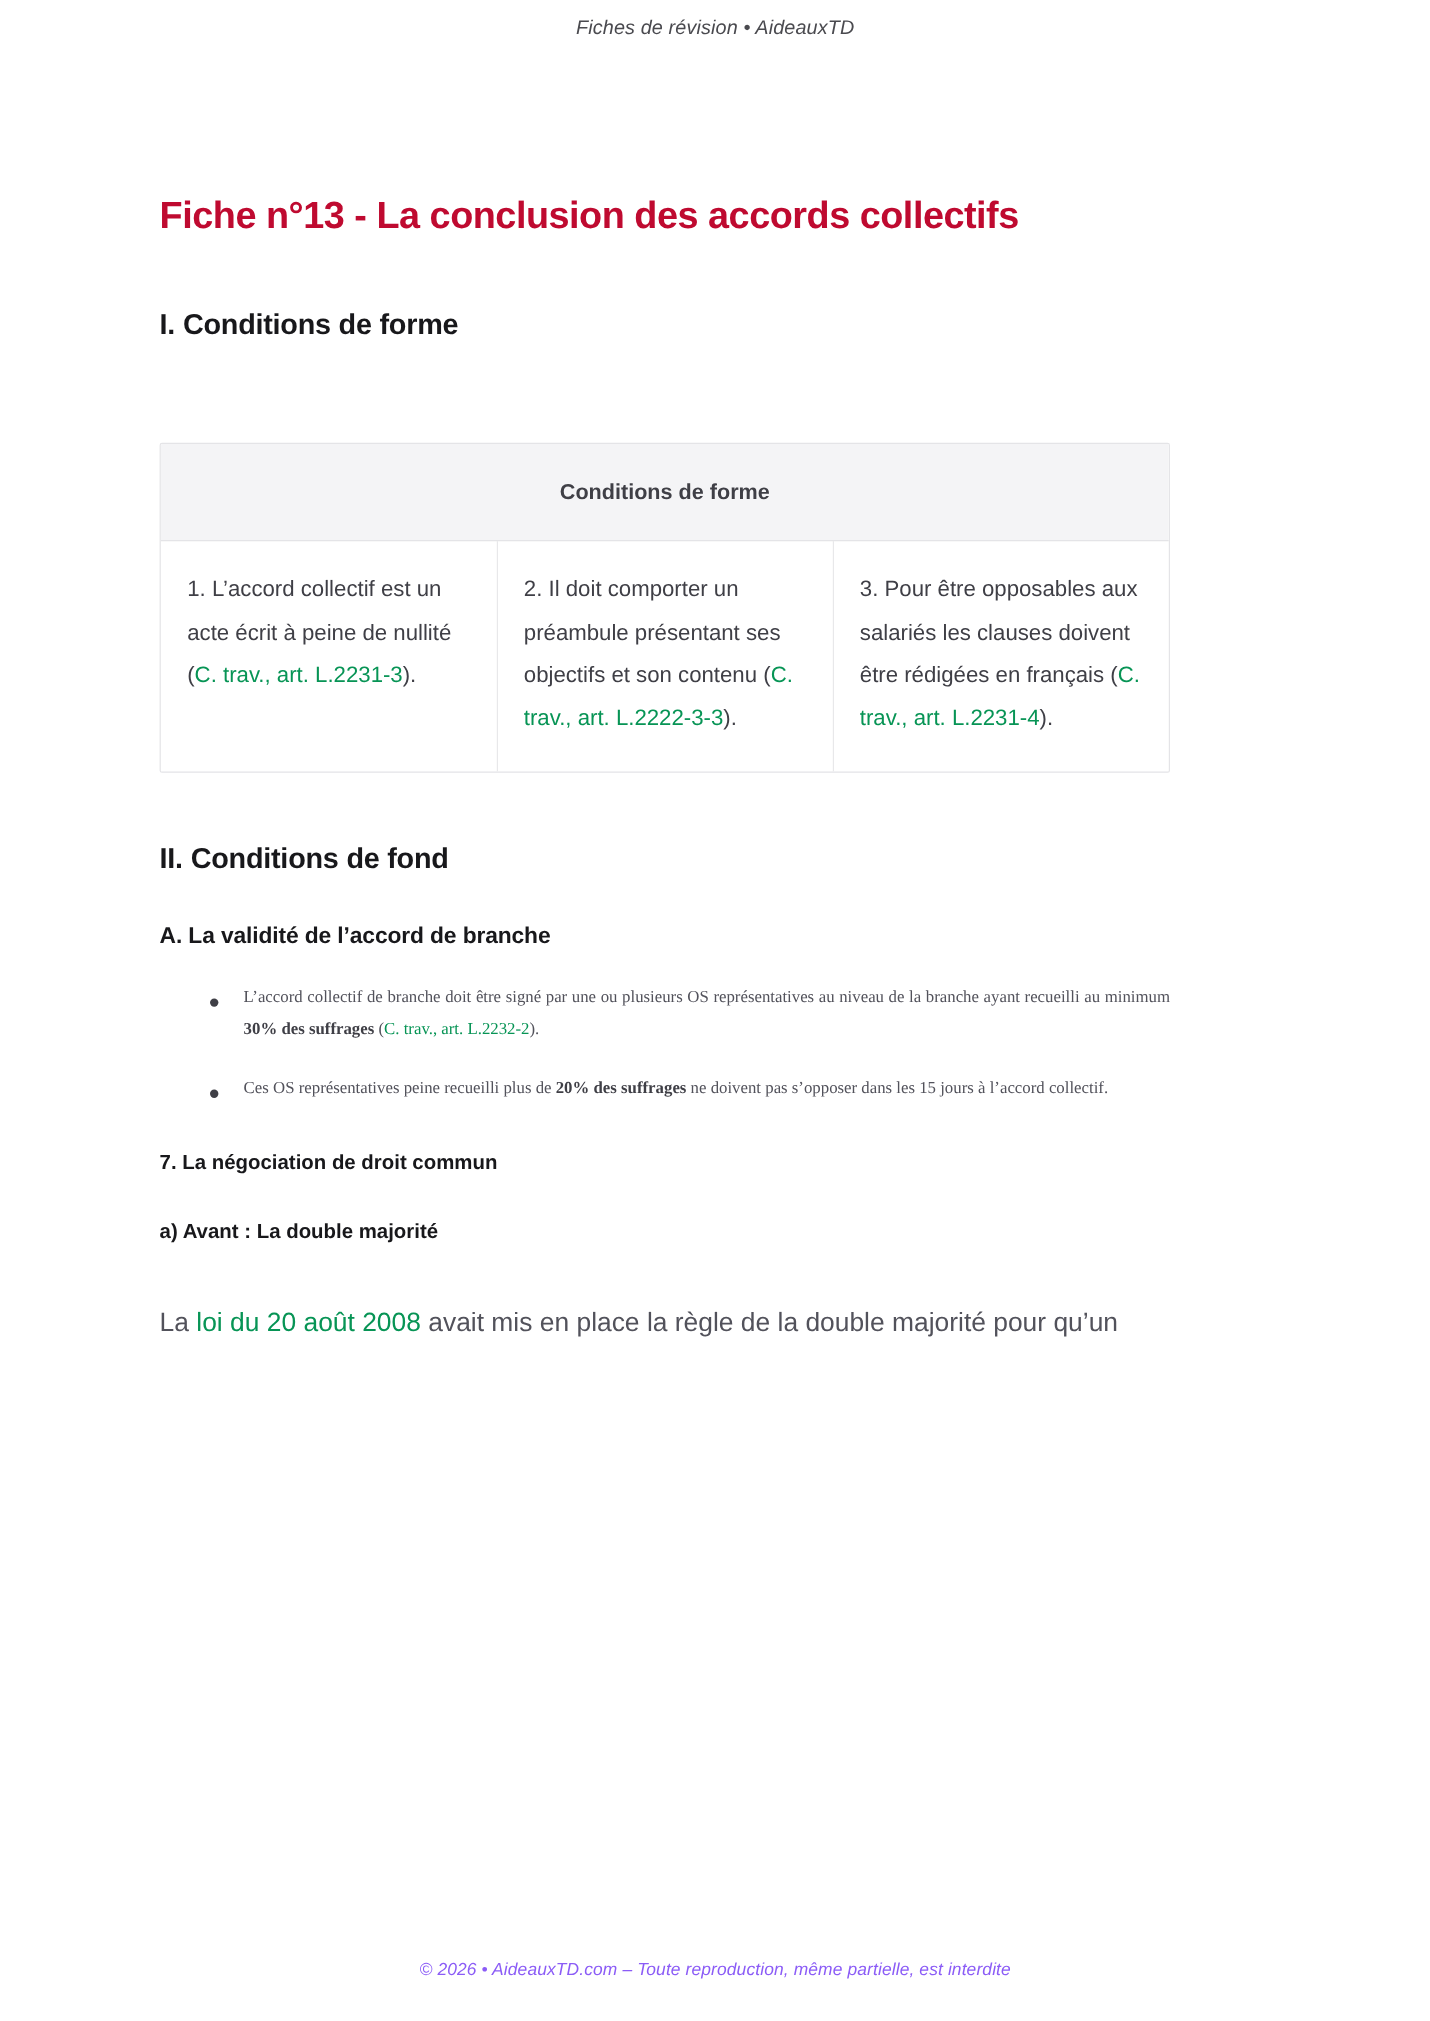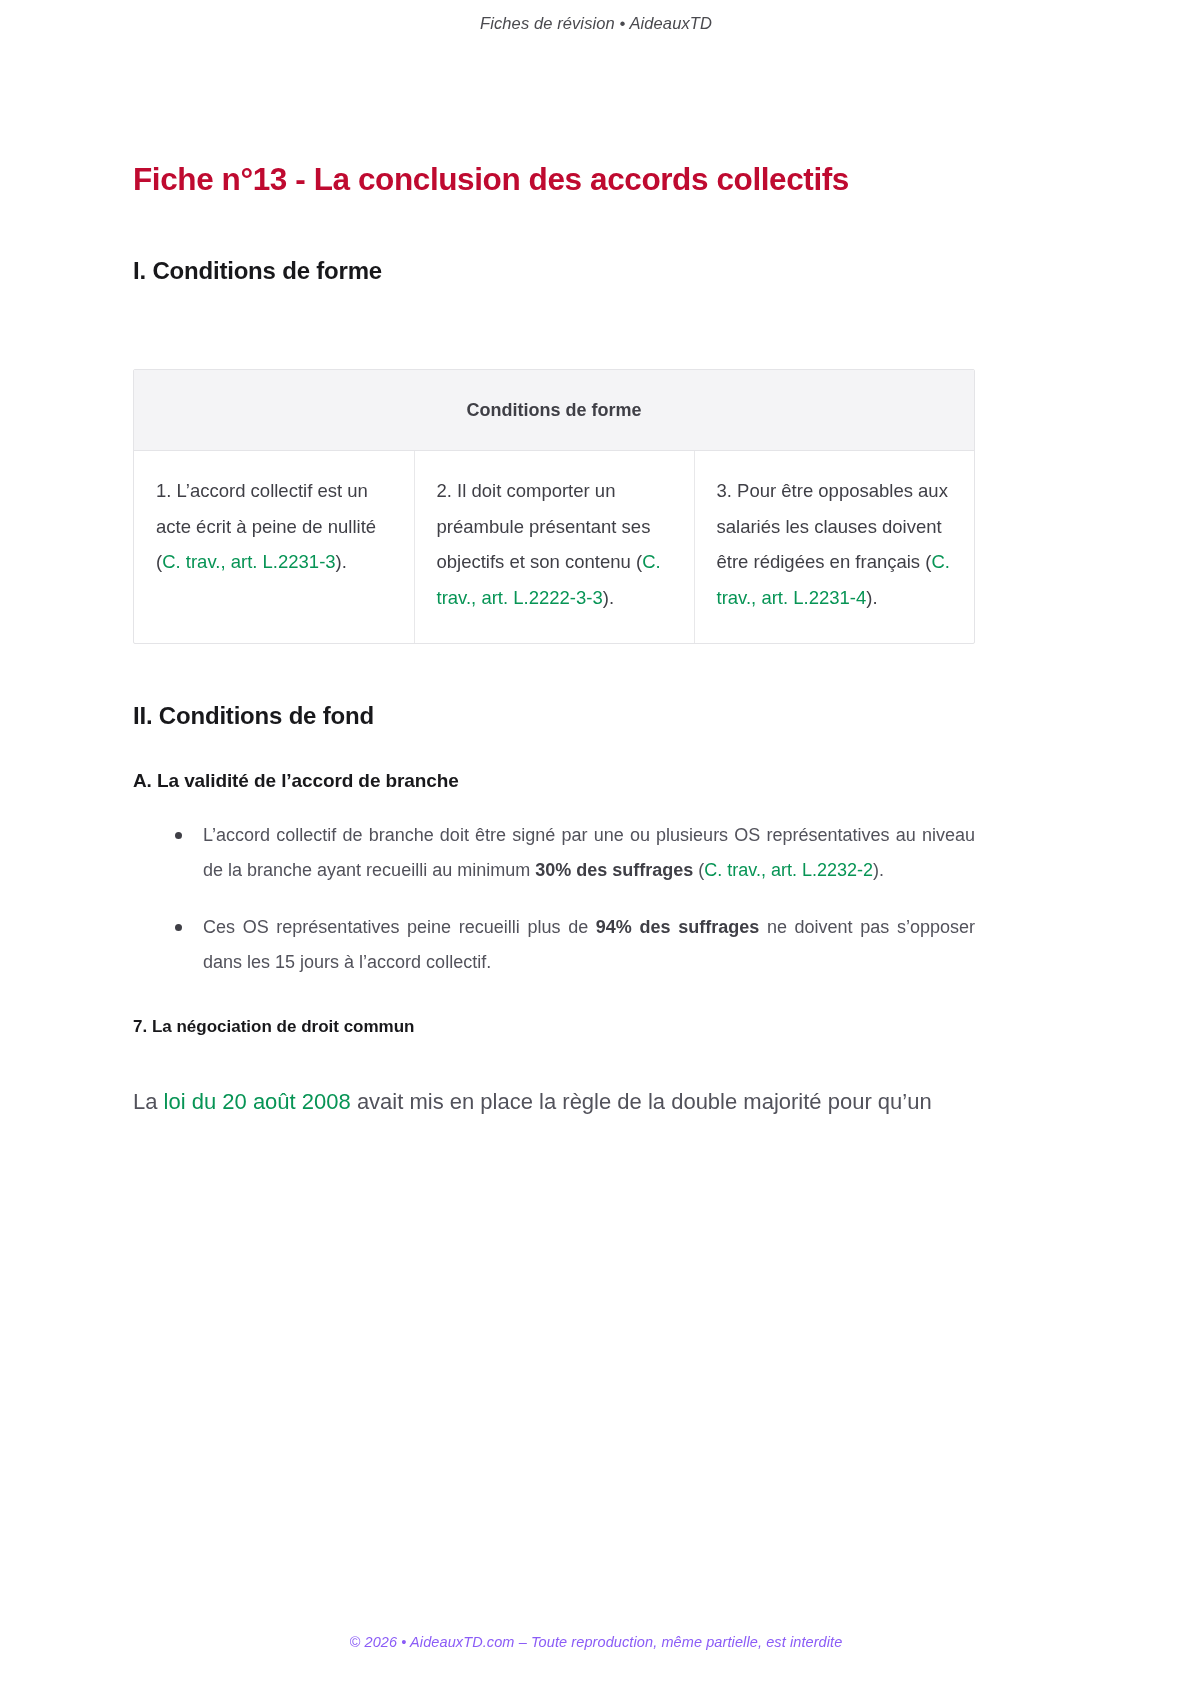--- a/index.html
+++ b/index.html
@@ -134,26 +134,27 @@
   table.forme-table td:last-child { border-right: none; }
 
   
   ul.bullets {
     margin: 26px 0 0 0;
     padding: 0 0 0 38px;
     list-style: none;
   }
   ul.bullets li {
     position: relative;
-    font-size: 18px;
+    font-size: 14px;
     line-height: 1.93;
     color: #52525b;
     text-align: justify;
     margin-bottom: 22px;
     padding-left: 32px;
+    font-family: Liberation Serif, serif;
   }
   ul.bullets li:last-child { margin-bottom: 0; }
   ul.bullets li::before {
     content: "";
     position: absolute;
     left: 4px;
     top: 14px;
     width: 7px;
     height: 7px;
     border-radius: 50%;
@@ -205,26 +206,27 @@
         </tbody>
       </table>
     </div>
 
     <h2 class="section-title">II. Conditions de fond</h2>
 
     <h3 class="sub-title">A. La validité de l’accord de branche</h3>
 
     <ul class="bullets">
       <li><span>L’accord collectif de branche doit être signé par une ou plusieurs OS représentatives au niveau de la branche ayant recueilli au minimum </span><b>30% des suffrages</b><span> (</span><span class="ref">C. trav., art. L.2232-2</span><span>).</span></li>
-      <li><span>Ces OS représentatives peine recueilli plus de </span><b>94% des suffrages</b><span> ne doivent pas s’opposer dans les 15 jours à l’accord collectif.</span></li>
+      <li><span>Ces OS représentatives peine recueilli plus de </span><b>20% des suffrages</b><span> ne doivent pas s’opposer dans les 15 jours à l’accord collectif.</span></li>
     </ul>
 
 
     <h4 class="minor-title">7. La négociation de droit commun</h4>
 
+    <h4 class="minor-title">a) Avant : La double majorité</h4>
 
     <p class="body-text"><span>La </span><span class="ref">loi du 20 août 2008</span><span> avait mis en place la règle de la double majorité pour qu’un</span></p>
 
   </div>
 
   <div class="doc-footer">© 2026 • AideauxTD.com – Toute reproduction, même partielle, est interdite</div>
 
 </div>
 
 </body></html>

